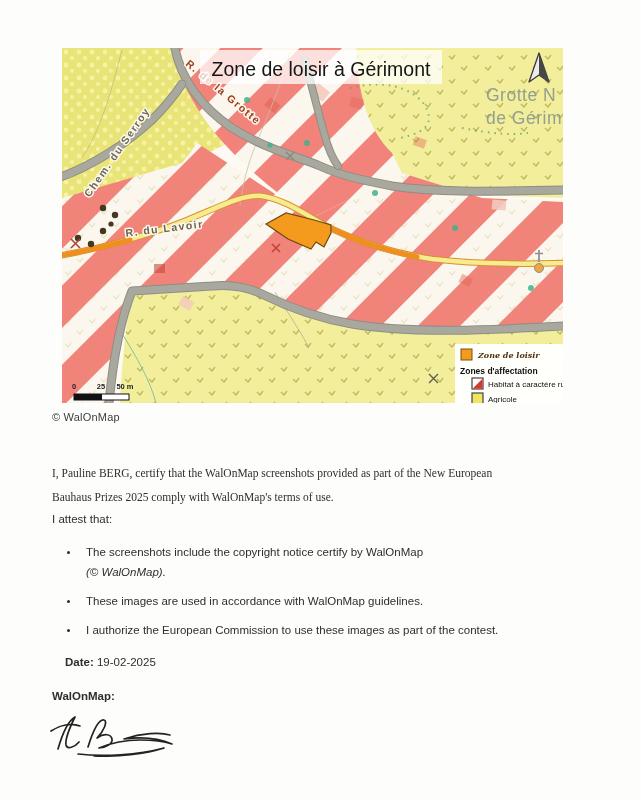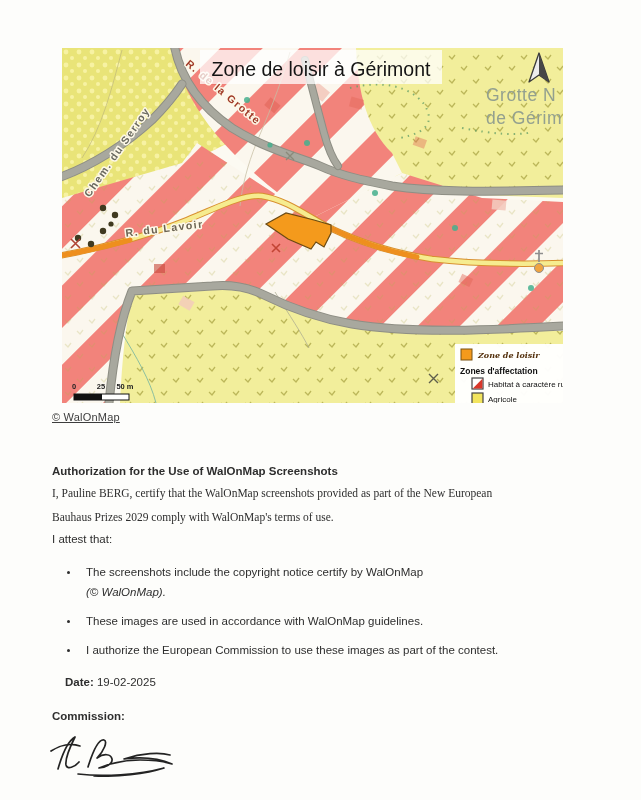--- a/index.html
+++ b/index.html
@@ -1,20 +1,20 @@
 <!DOCTYPE html>
 <html><head>
 <meta charset="utf-8">
 <style>
   html,body{margin:0;padding:0;background:#e8e8e8;}
   .page{position:relative;width:641px;height:800px;background:#fdfdfb;overflow:hidden;
         font-family:"Liberation Sans",sans-serif;color:#2d2d2d;}
   .map-wrap{position:absolute;left:62px;top:48px;width:501px;height:355px;overflow:hidden;}
   .map-wrap svg{display:block;}
-  .copyright{position:absolute;left:52px;top:411px;font-size:11px;color:#3d3d3d;letter-spacing:.2px;text-decoration:underline;}
+  .copyright{position:absolute;left:52px;top:411px;font-size:11px;color:#3d3d3d;letter-spacing:.2px;}
   .doc{position:absolute;left:52px;top:461px;width:534px;font-size:11.5px;line-height:20px;color:#2e2e2e;}
   .doc .heading{margin:0;font-weight:bold;font-size:11.5px;}
   .doc .intro{margin:0 0 0;line-height:24px;font-family:Liberation Serif, serif;}
   .doc .attest{margin:0 0 0;}
   .doc ul{margin:13px 0 0;padding-left:28px;list-style:disc;}
   .doc li{padding-left:6px;margin-bottom:9px;line-height:20px;}
   .doc li::marker{font-size:10px;color:#2e2e2e;}
   .doc .dateline{margin:12px 13px 0;}
   .doc .sigline{margin:14px 0 0;}
   .doc .b{font-weight:bold;}
@@ -172,35 +172,34 @@
         <text class="mt" x="426" y="339" font-size="8" fill="#111111">Habitat à caractère rural</text>
         <rect x="410" y="345" width="11" height="11" fill="#f2e45e" stroke="#444444" stroke-width="1.2"></rect>
         <text class="mt" x="426" y="354" font-size="8" fill="#111111">Agricole</text>
       </g>
     </svg>
   </div>
 
   <div class="copyright">© WalOnMap</div>
 
   <div class="doc">
-    <p class="heading">Authorization for the Use of WalOnMap Screenshots</p>
-
-    <p class="intro"><span>I, Pauline BERG, certify that the WalOnMap screenshots provided as part of the New European</span><br><span>Bauhaus Prizes 2029 comply with WalOnMap's terms of use.</span></p>
+
+    <p class="intro"><span>I, Pauline BERG, certify that the WalOnMap screenshots provided as part of the New European</span><br><span>Bauhaus Prizes 2025 comply with WalOnMap's terms of use.</span></p>
 
     <p class="attest">I attest that:</p>
 
     <ul>
       <li><span>The screenshots include the copyright notice certify by WalOnMap</span><br><span class="it">(© WalOnMap).</span></li>
       <li>These images are used in accordance with WalOnMap guidelines.</li>
       <li>I authorize the European Commission to use these images as part of the contest.</li>
     </ul>
 
     <p class="dateline"><span class="b">Date:</span>&nbsp;<span>19-02-2025</span></p>
 
-    <p class="sigline b">Commission:</p>
+    <p class="sigline b">WalOnMap:</p>
 
     <svg class="sig-svg" width="130" height="46" viewBox="0 0 130 46" xmlns="http://www.w3.org/2000/svg">
       <g fill="none" stroke="#232323" stroke-width="1.7" stroke-linecap="round" stroke-linejoin="round">
         <path d="M10,38 C14,24 20,10 27,6 C22,16 17,28 18,34 C19,39 27,36 31,31"></path>
         <path d="M3,20 C12,14 23,12 32,15"></path>
         <path d="M40,36 C45,20 51,8 56,9 C60,10 56,20 49,27 C56,22 63,23 64,28 C65,33 57,37 51,37 C63,32 78,29 92,29 C108,29 118,31 124,33 C110,27 92,26 76,28 C94,22 112,21 122,24"></path>
         <path d="M30,43 C55,46 90,44 116,37 C98,43 68,46 46,45"></path>
       </g>
     </svg>
 

